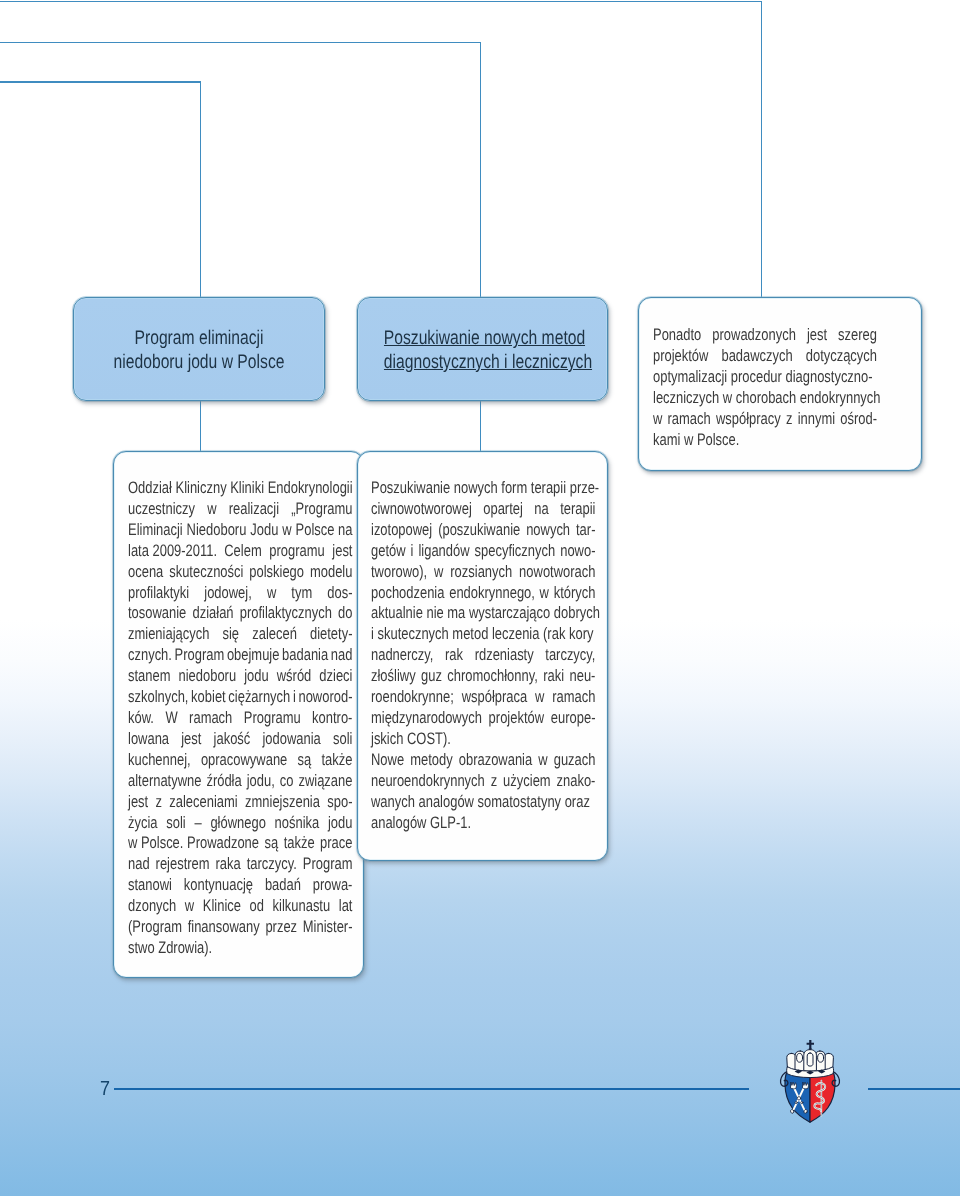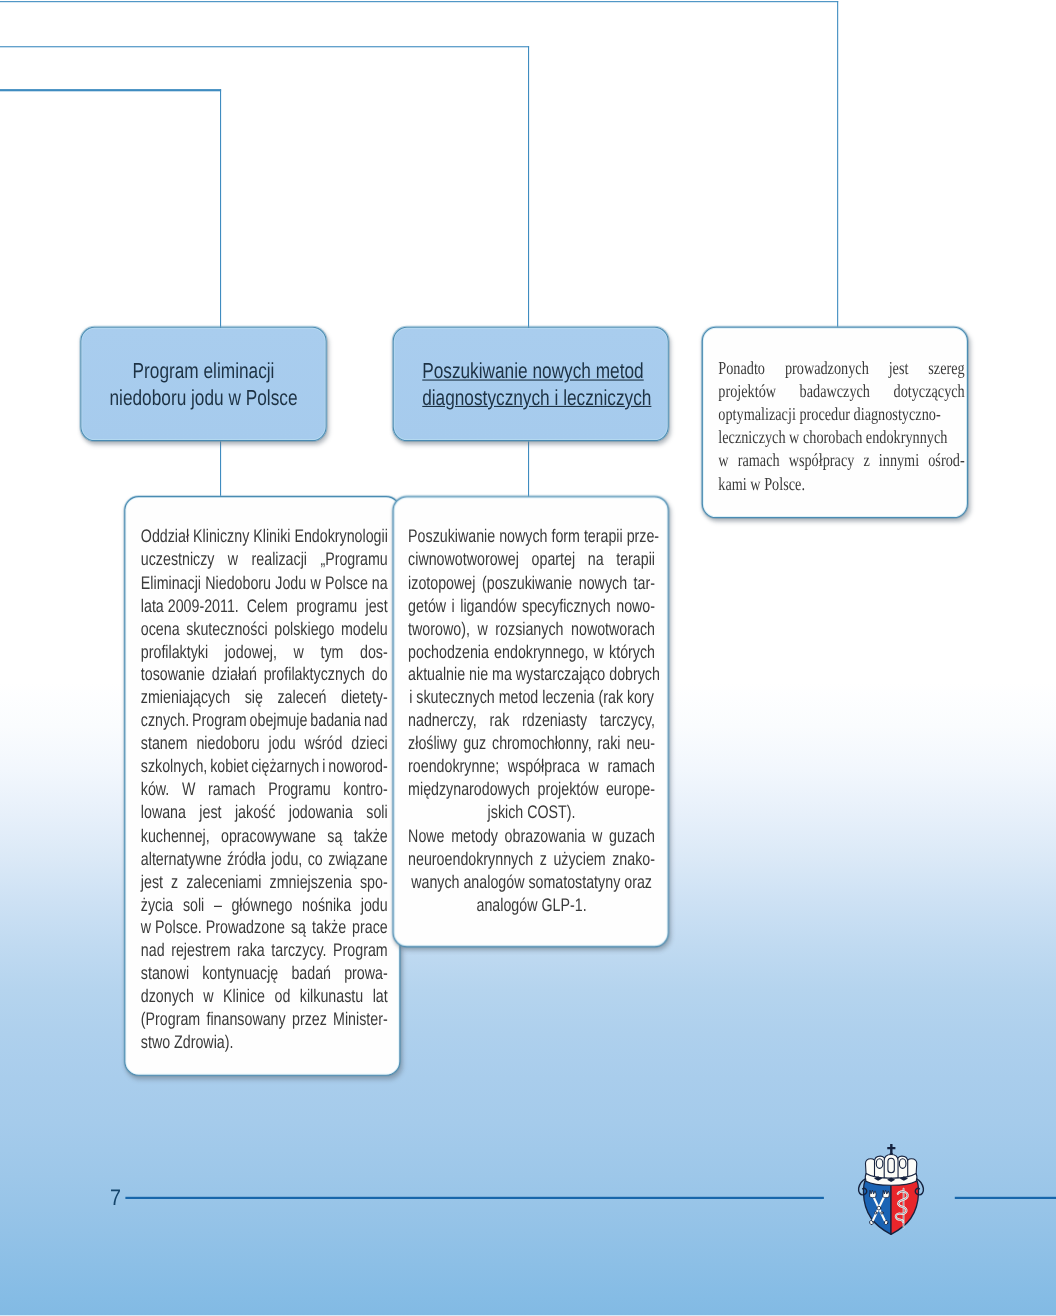--- a/index.html
+++ b/index.html
@@ -72,34 +72,34 @@
 
 <div class="connector hline" style="left:0;top:1.2px;width:762px;"></div>
 <div class="connector vline" style="left:761px;top:1.2px;height:297px;"></div>
 <div class="connector hline" style="left:0;top:42px;width:481px;"></div>
 <div class="connector vline" style="left:480px;top:42px;height:256px;"></div>
 <div class="connector hline" style="left:0;top:81.4px;width:201px;"></div>
 <div class="connector vline" style="left:200px;top:81.4px;height:216.6px;"></div>
 <div class="connector vline" style="left:200px;top:401px;height:51px;"></div>
 <div class="connector vline" style="left:480px;top:401px;height:51px;"></div>
 
-<div class="topbox" style="left:73px;top:297px;width:224px;height:104px;">
+<div class="topbox" style="left:73px;top:297px;width:252px;height:104px;">
   <div class="lines">
     <span class="ln">Program eliminacji</span>
     <span class="ln">niedoboru jodu w Polsce</span>
   </div>
 </div>
 <div class="topbox" style="left:357px;top:297px;width:251px;height:104px;text-decoration:underline;">
   <div class="lines">
     <span class="ln">Poszukiwanie nowych metod</span>
     <span class="ln">diagnostycznych i leczniczych</span>
   </div>
 </div>
 
-<div class="whitebox" style="left:638px;top:297px;width:242px;height:174px;font-family:Liberation Serif, serif;">
+<div class="whitebox" style="left:638px;top:297px;width:284px;height:174px;">
   <div class="txt" style="position:absolute;left:14.4px;top:27px;width:287.0px;">
       <span class="tl just">
         <i>Ponadto</i>
         <i>prowadzonych</i>
         <i>jest</i>
         <i>szereg</i>
       </span>
       <span class="tl just">
         <i>projektów</i>
         <i>badawczych</i>
@@ -257,21 +257,21 @@
       </span>
       <span class="tl just">
         <i>(Program</i>
         <i>finansowany</i>
         <i>przez</i>
         <i>Minister-</i>
       </span>
       <span class="tl"><i>stwo Zdrowia).</i></span>
     </div>
 </div>
-<div class="whitebox" style="left:357px;top:451px;width:251px;height:410px;text-align:center;">
+<div class="whitebox" style="left:357px;top:451px;width:251px;height:410px;">
   <div class="txt" style="position:absolute;left:13.2px;top:26px;width:287.6px;">
       <span class="tl"><i>Poszukiwanie nowych form terapii prze-</i></span>
       <span class="tl just">
         <i>ciwnowotworowej</i>
         <i>opartej</i>
         <i>na</i>
         <i>terapii</i>
       </span>
       <span class="tl just">
         <i>izotopowej</i>

